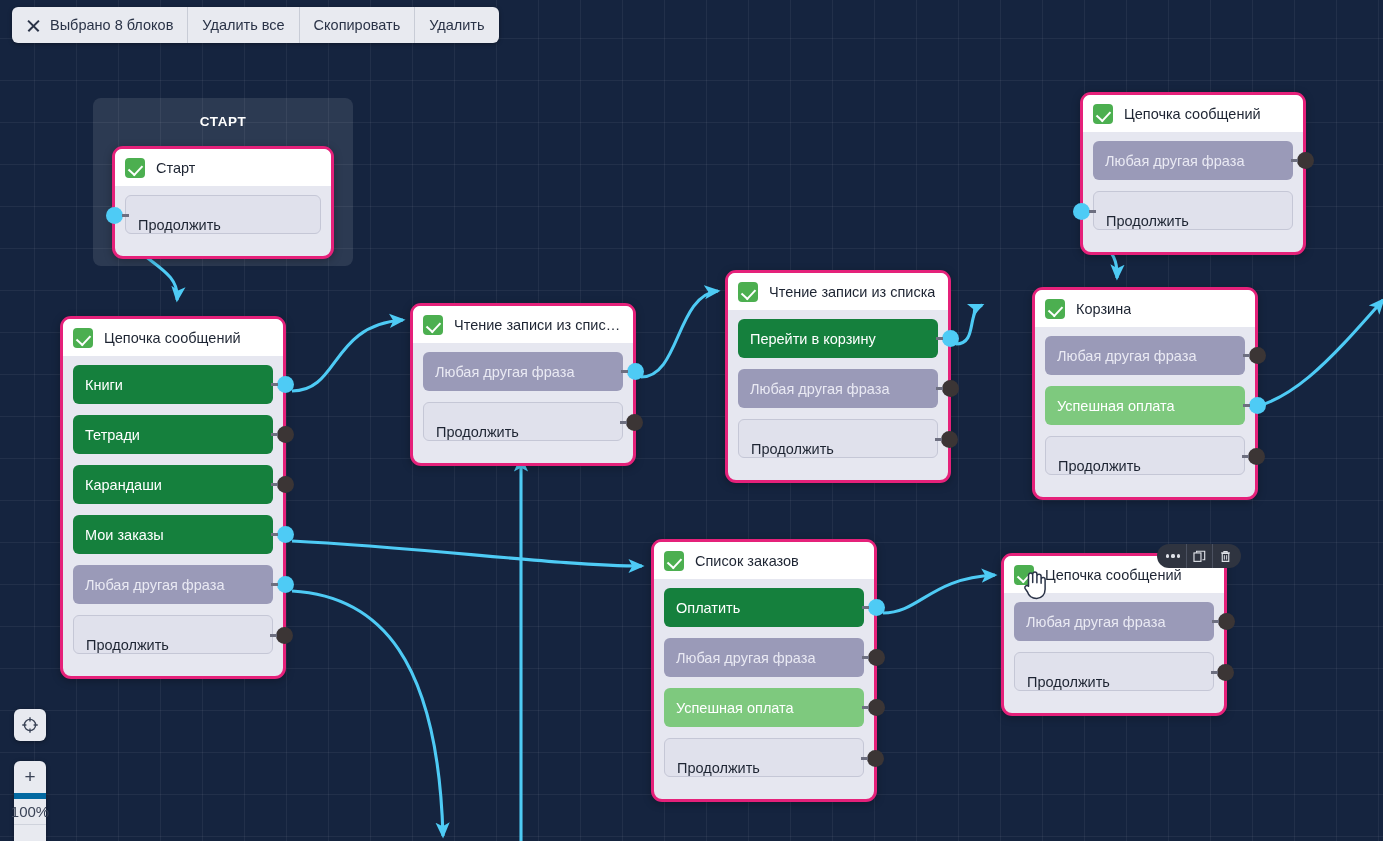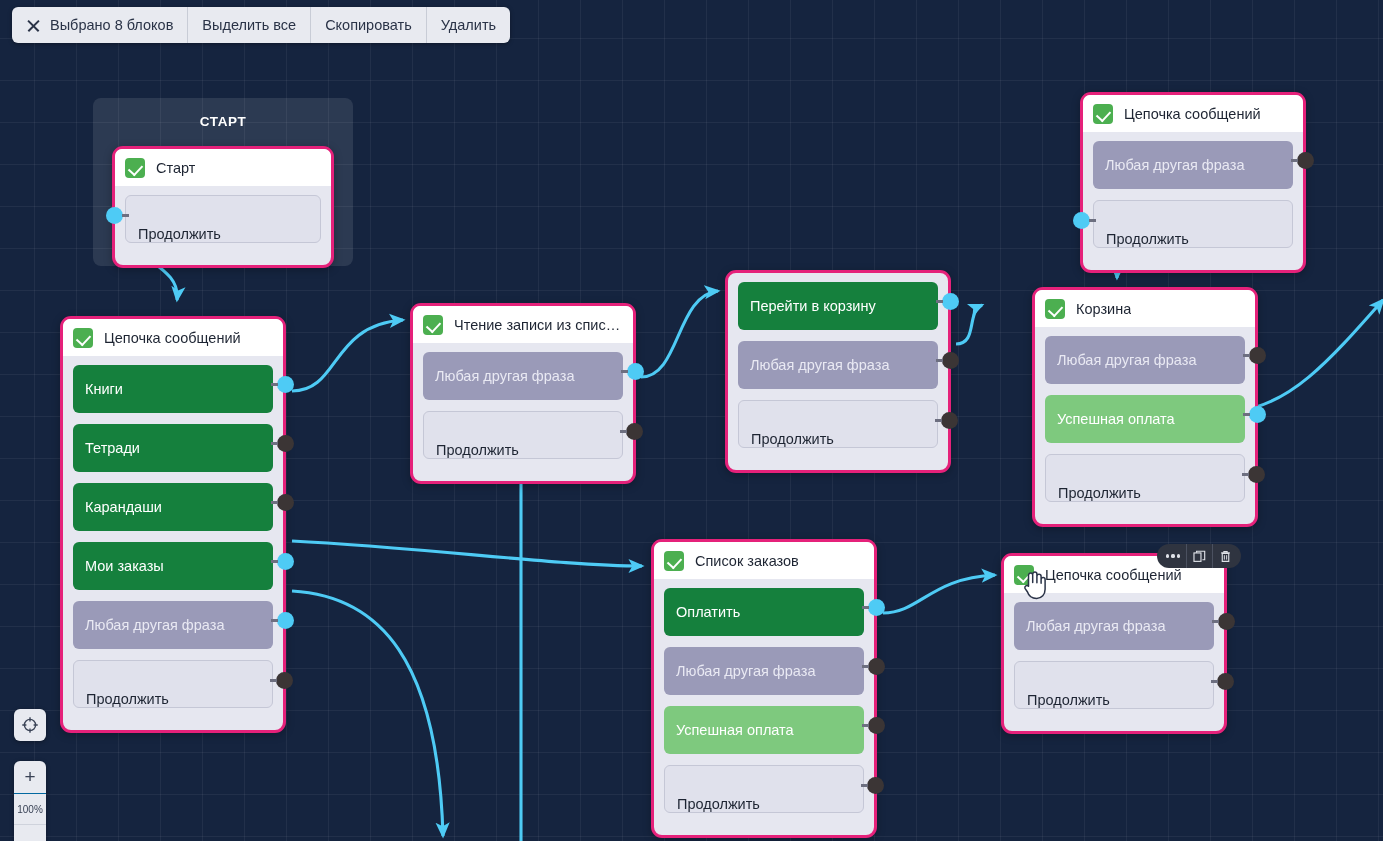--- a/index.html
+++ b/index.html
@@ -113,21 +113,21 @@
   }
   .node-title {
     font-size: 14.5px;
     color: #1d2432;
     white-space: nowrap;
     overflow: hidden;
     text-overflow: ellipsis;
   }
   .node-body { padding: 9px 10px 11px 10px; }
   .port {
-    height: 48px;
+    height: 39px;
     border-radius: 6px;
     display: flex;
     align-items: center;
     padding: 0 12px;
     font-size: 14.5px;
     margin-bottom: 11px;
     position: relative;
   }
   .port:last-child { margin-bottom: 11px; align-items: flex-end; }
   .port.green    { background: #15803d; color: #ffffff; }
@@ -184,21 +184,21 @@
     z-index: 60;
     color: #3a4356;
   }
   #ctl-fit { top: 709px; height: 32px; display: flex; align-items: center; justify-content: center; }
   #ctl-zoom { top: 761px; height: 96px; }
   #ctl-zoom > div {
     height: 32px;
     display: flex; align-items: center; justify-content: center;
     font-size: 19px; cursor: pointer;
   }
-  #ctl-zoom .zoom-level { font-size: 10px; border-top: 1px solid #0369a1; border-bottom: 1px solid #cfd3dc; }
+  #ctl-zoom .zoom-level { font-size: 15px; border-top: 6px solid #0369a1; border-bottom: 1px solid #cfd3dc; }
 
   
   #cursor { position: absolute; left: 1022px; top: 570px; z-index: 80; pointer-events: none; }
 
   svg#edges { position: absolute; left: 0; top: 0; width: 1383px; height: 841px; z-index: 10; }
 </style>
 </head>
 <body>
 
 <div id="canvas">
@@ -312,20 +312,24 @@
       <div class="port plain">
         <span>Продолжить</span>
         <span class="knob idle" style="right:-21px; top:11px;">
             <i class="stem"></i>
           </span>
       </div>
     </div>
   </div>
 
   <div class="node" id="n-read-record" style="left:725px; top:270px; width:226px;">
+    <div class="node-head">
+      <span class="chk"></span>
+      <span class="node-title">Чтение записи из списка</span>
+    </div>
     <div class="node-body">
       <div class="port green">
         <span>Перейти в корзину</span>
         <span class="knob active" style="right:-21px; top:11px;">
             <i class="stem"></i>
           </span>
       </div>
       <div class="port purple">
         <span>Любая другая фраза</span>
         <span class="knob idle" style="right:-21px; top:11px;">
@@ -469,21 +473,21 @@
 
   <svg id="cursor" width="26" height="32" viewBox="0 0 26 32">
     <path d="M6.5 13.5 V5.2 a2.1 2.1 0 0 1 4.2 0 V12.6 V4.2 a2.1 2.1 0 0 1 4.2 0 V12.8 V6.4 a2.1 2.1 0 0 1 4.2 0 V13.2 V9.6 a2 2 0 0 1 4 0 v9.6 c0 5.4 -3.4 9.2 -8.4 9.2 c-5.4 0 -8 -2.6 -9.2 -6.4 L3 18.4 a2.1 2.1 0 0 1 3.5 -2.2 Z" fill="#ffffff" stroke="#2a3347" stroke-width="1.5" stroke-linejoin="round"></path>
   </svg>
 
   <div id="selection-toolbar">
     <div class="tb-item">
       <span class="tb-close"></span>
       <span>Выбрано 8 блоков</span>
     </div>
-    <div class="tb-item">Выделить все</div>
+    <div class="tb-item">Удалить все</div>
     <div class="tb-item">Скопировать</div>
     <div class="tb-item">Удалить</div>
   </div>
 
   <div class="ctl" id="ctl-fit">
     <svg width="18" height="18" viewBox="0 0 20 20">
       <circle cx="10" cy="10" r="6.2" fill="none" stroke="#3a4356" stroke-width="1.5"></circle>
       <path d="M10 1.4 V6 M10 14 V18.6 M1.4 10 H6 M14 10 H18.6" stroke="#3a4356" stroke-width="1.5"></path>
     </svg>
   </div>

